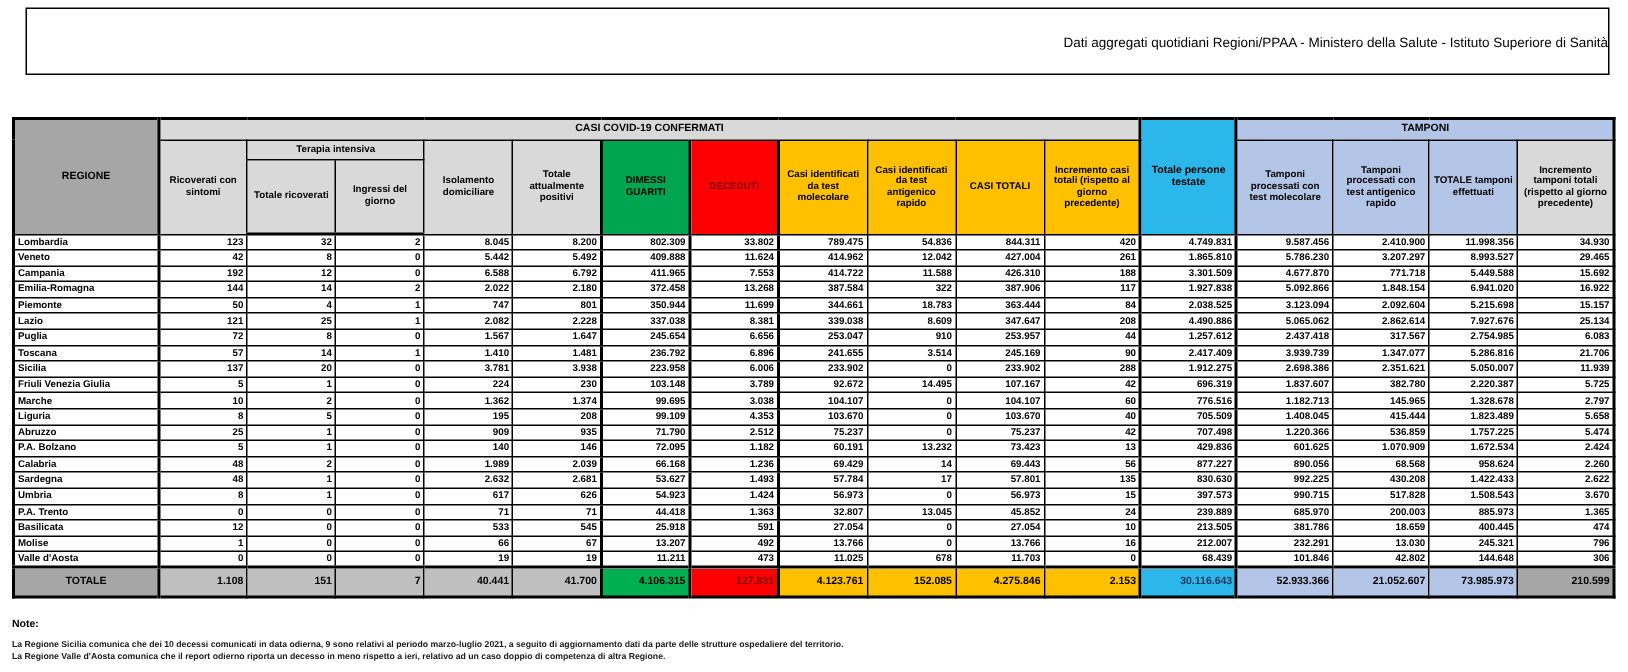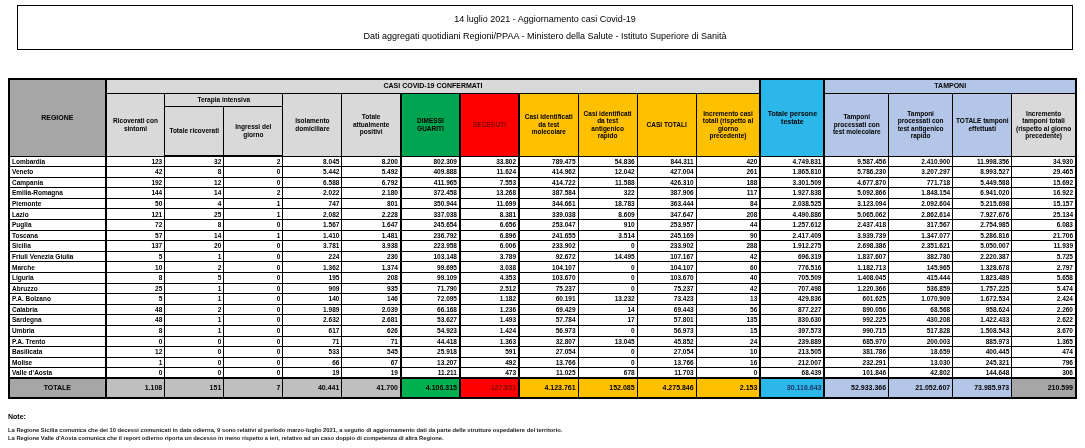--- a/index.html
+++ b/index.html
@@ -11,21 +11,21 @@
   }
 
   
   .title-box {
     position: absolute; left: 17px; top: 5px; width: 1056px; height: 45px;
     border: 1.6px solid #000;
     display: flex; flex-direction: column; justify-content: space-evenly;
     text-align: center;
   }
   .title-line1 { font-size: 9px; }
-  .title-line2 { font-size: 9px; }
+  .title-line2 { font-size: 9px; text-align: right; }
 
   
   .table-wrap { position: absolute; left: 8px; top: 78px; }
   table {
     border-collapse: collapse; table-layout: fixed; width: 1069px;
     border: 2px solid #000;
   }
   th, td {
     border: 1px solid #000;
     font-size: 6.5px; line-height: 1.15;
@@ -72,21 +72,20 @@
 
   
   .notes { position: absolute; left: 8px; top: 413px; width: 1070px; }
   .notes-title { font-size: 7px; font-weight: bold; margin-bottom: 6px; }
   .note-line { font-size: 5.8px; font-weight: bold; color: #1a1a1a; line-height: 1.4; }
 </style>
 </head>
 <body>
 
 <div class="title-box">
-  <div class="title-line1">14 luglio 2021 - Aggiornamento casi Covid-19</div>
   <div class="title-line2">Dati aggregati quotidiani Regioni/PPAA - Ministero della Salute - Istituto Superiore di Sanità</div>
 </div>
 
 <div class="table-wrap">
   <table>
     <colgroup>
       <col class="w-region">
       <col class="w-num">
         <col class="w-num">
         <col class="w-num">

